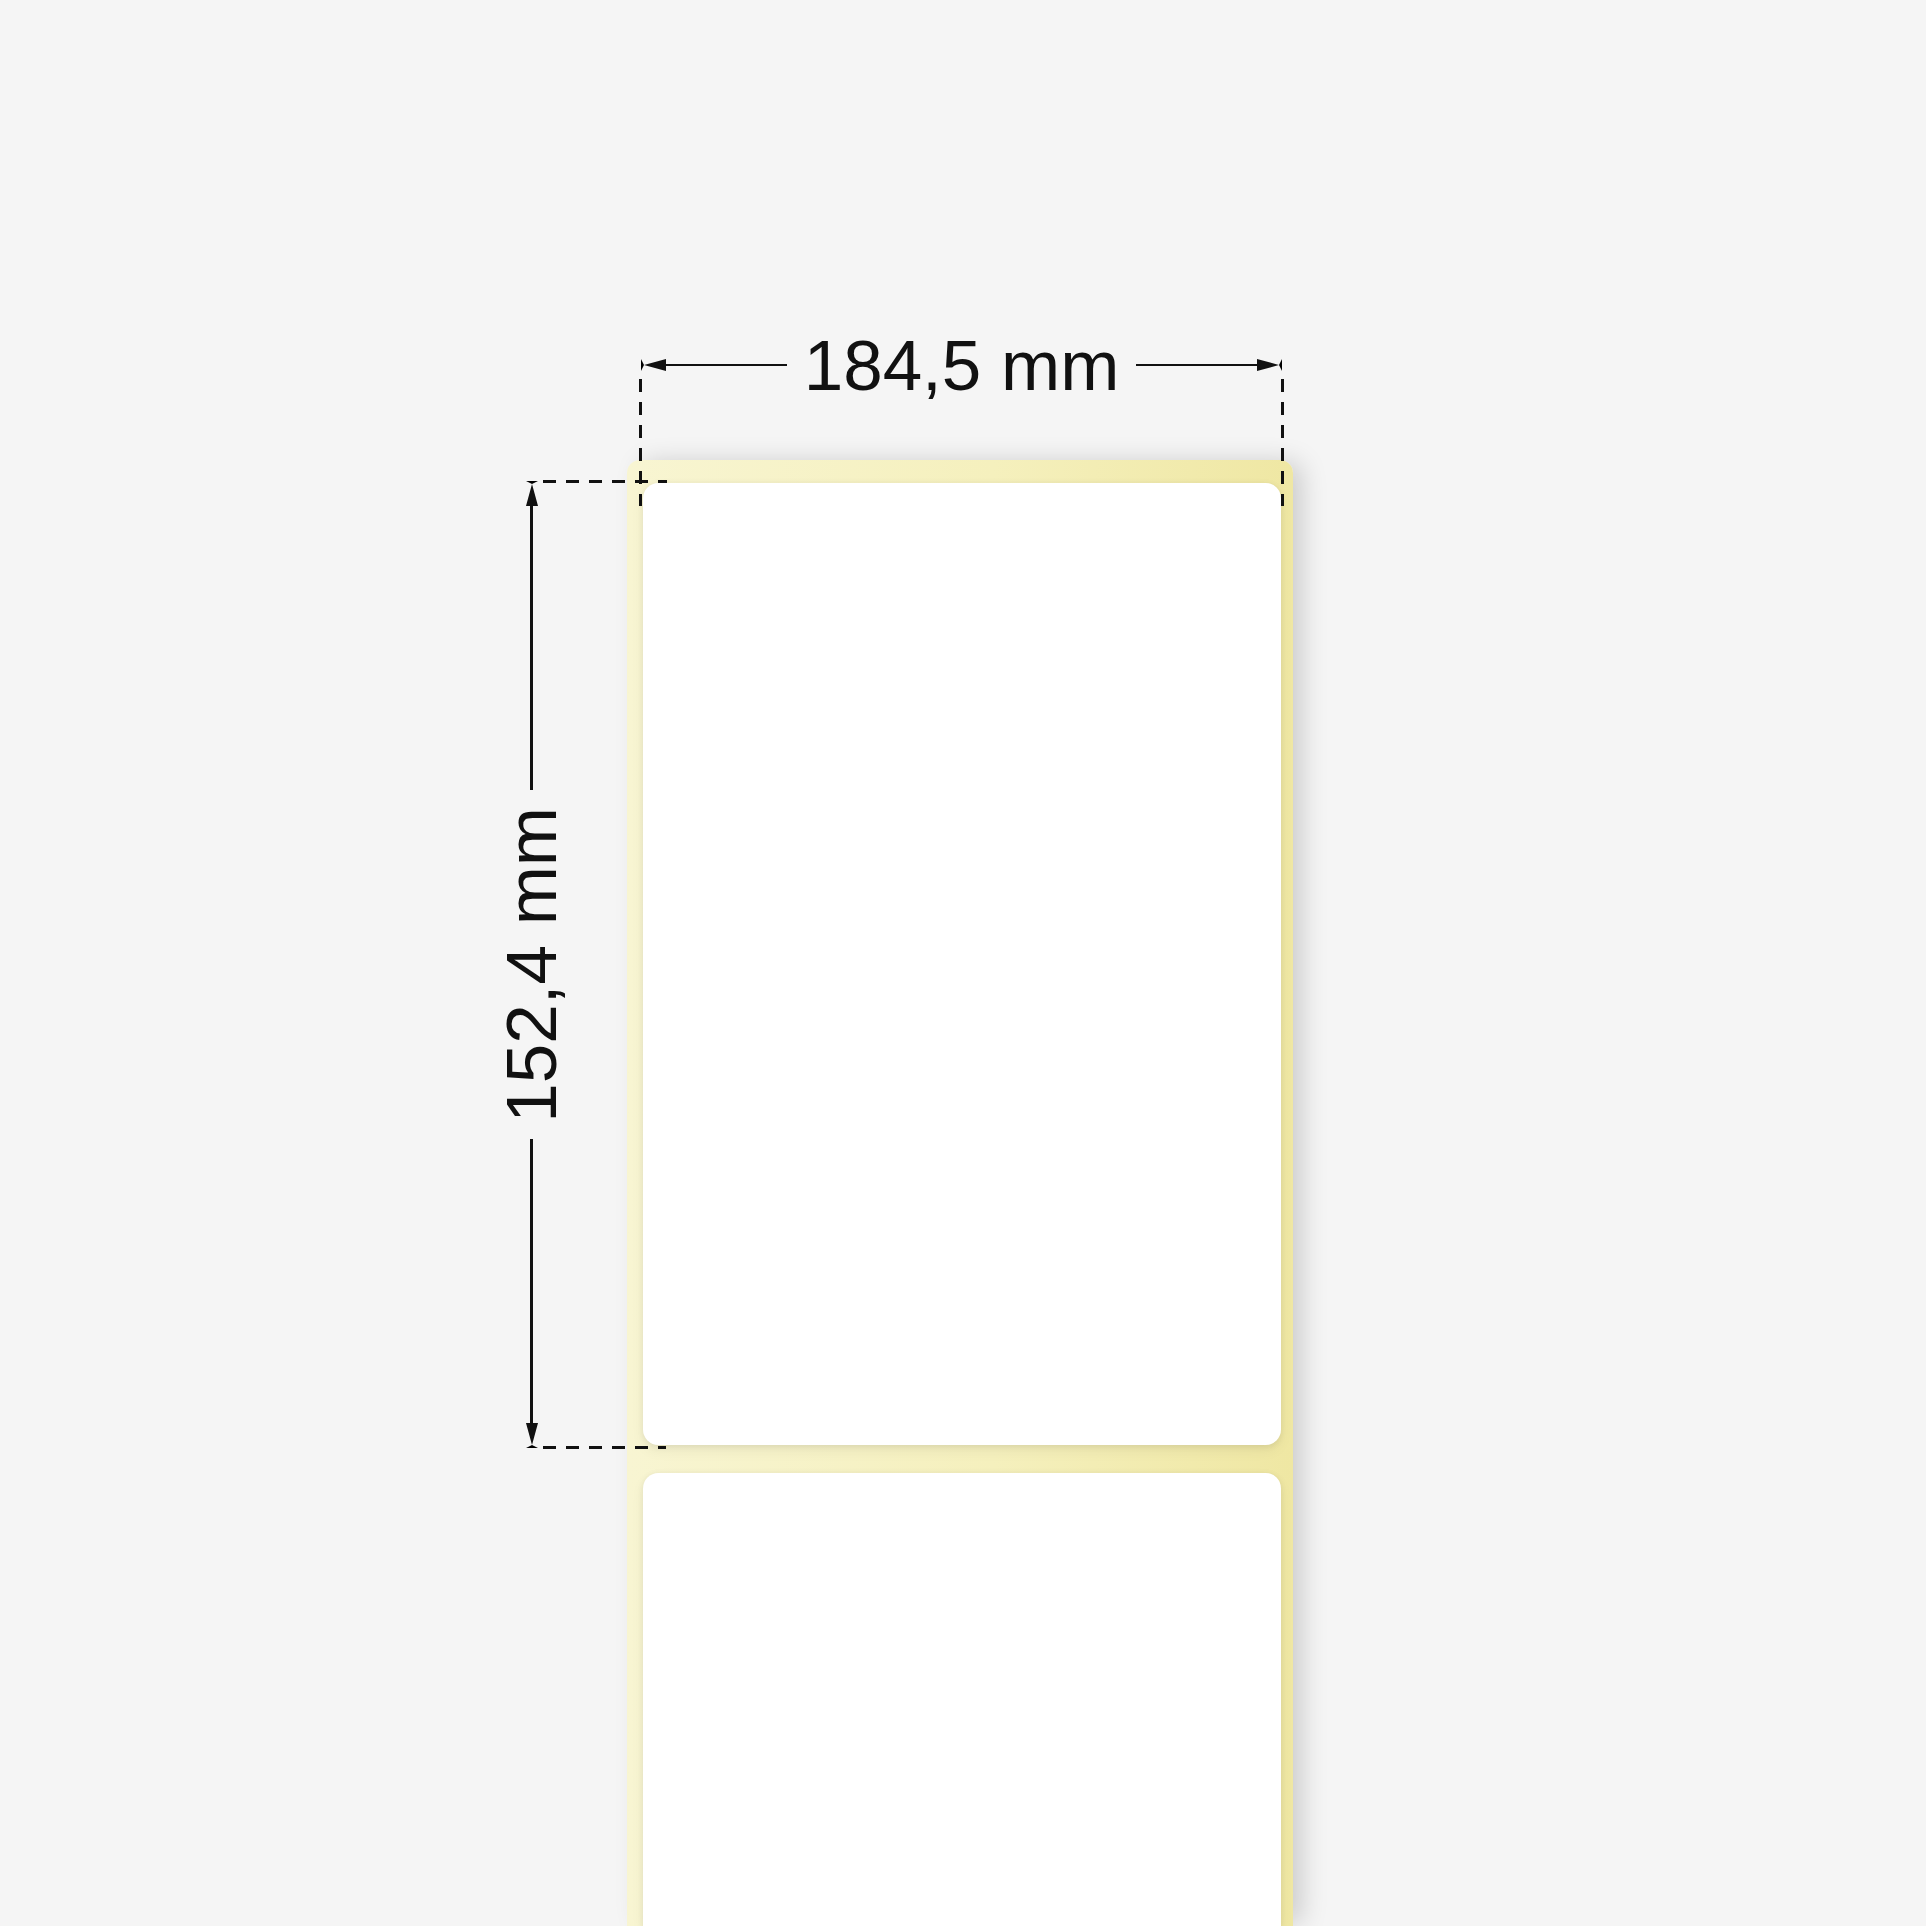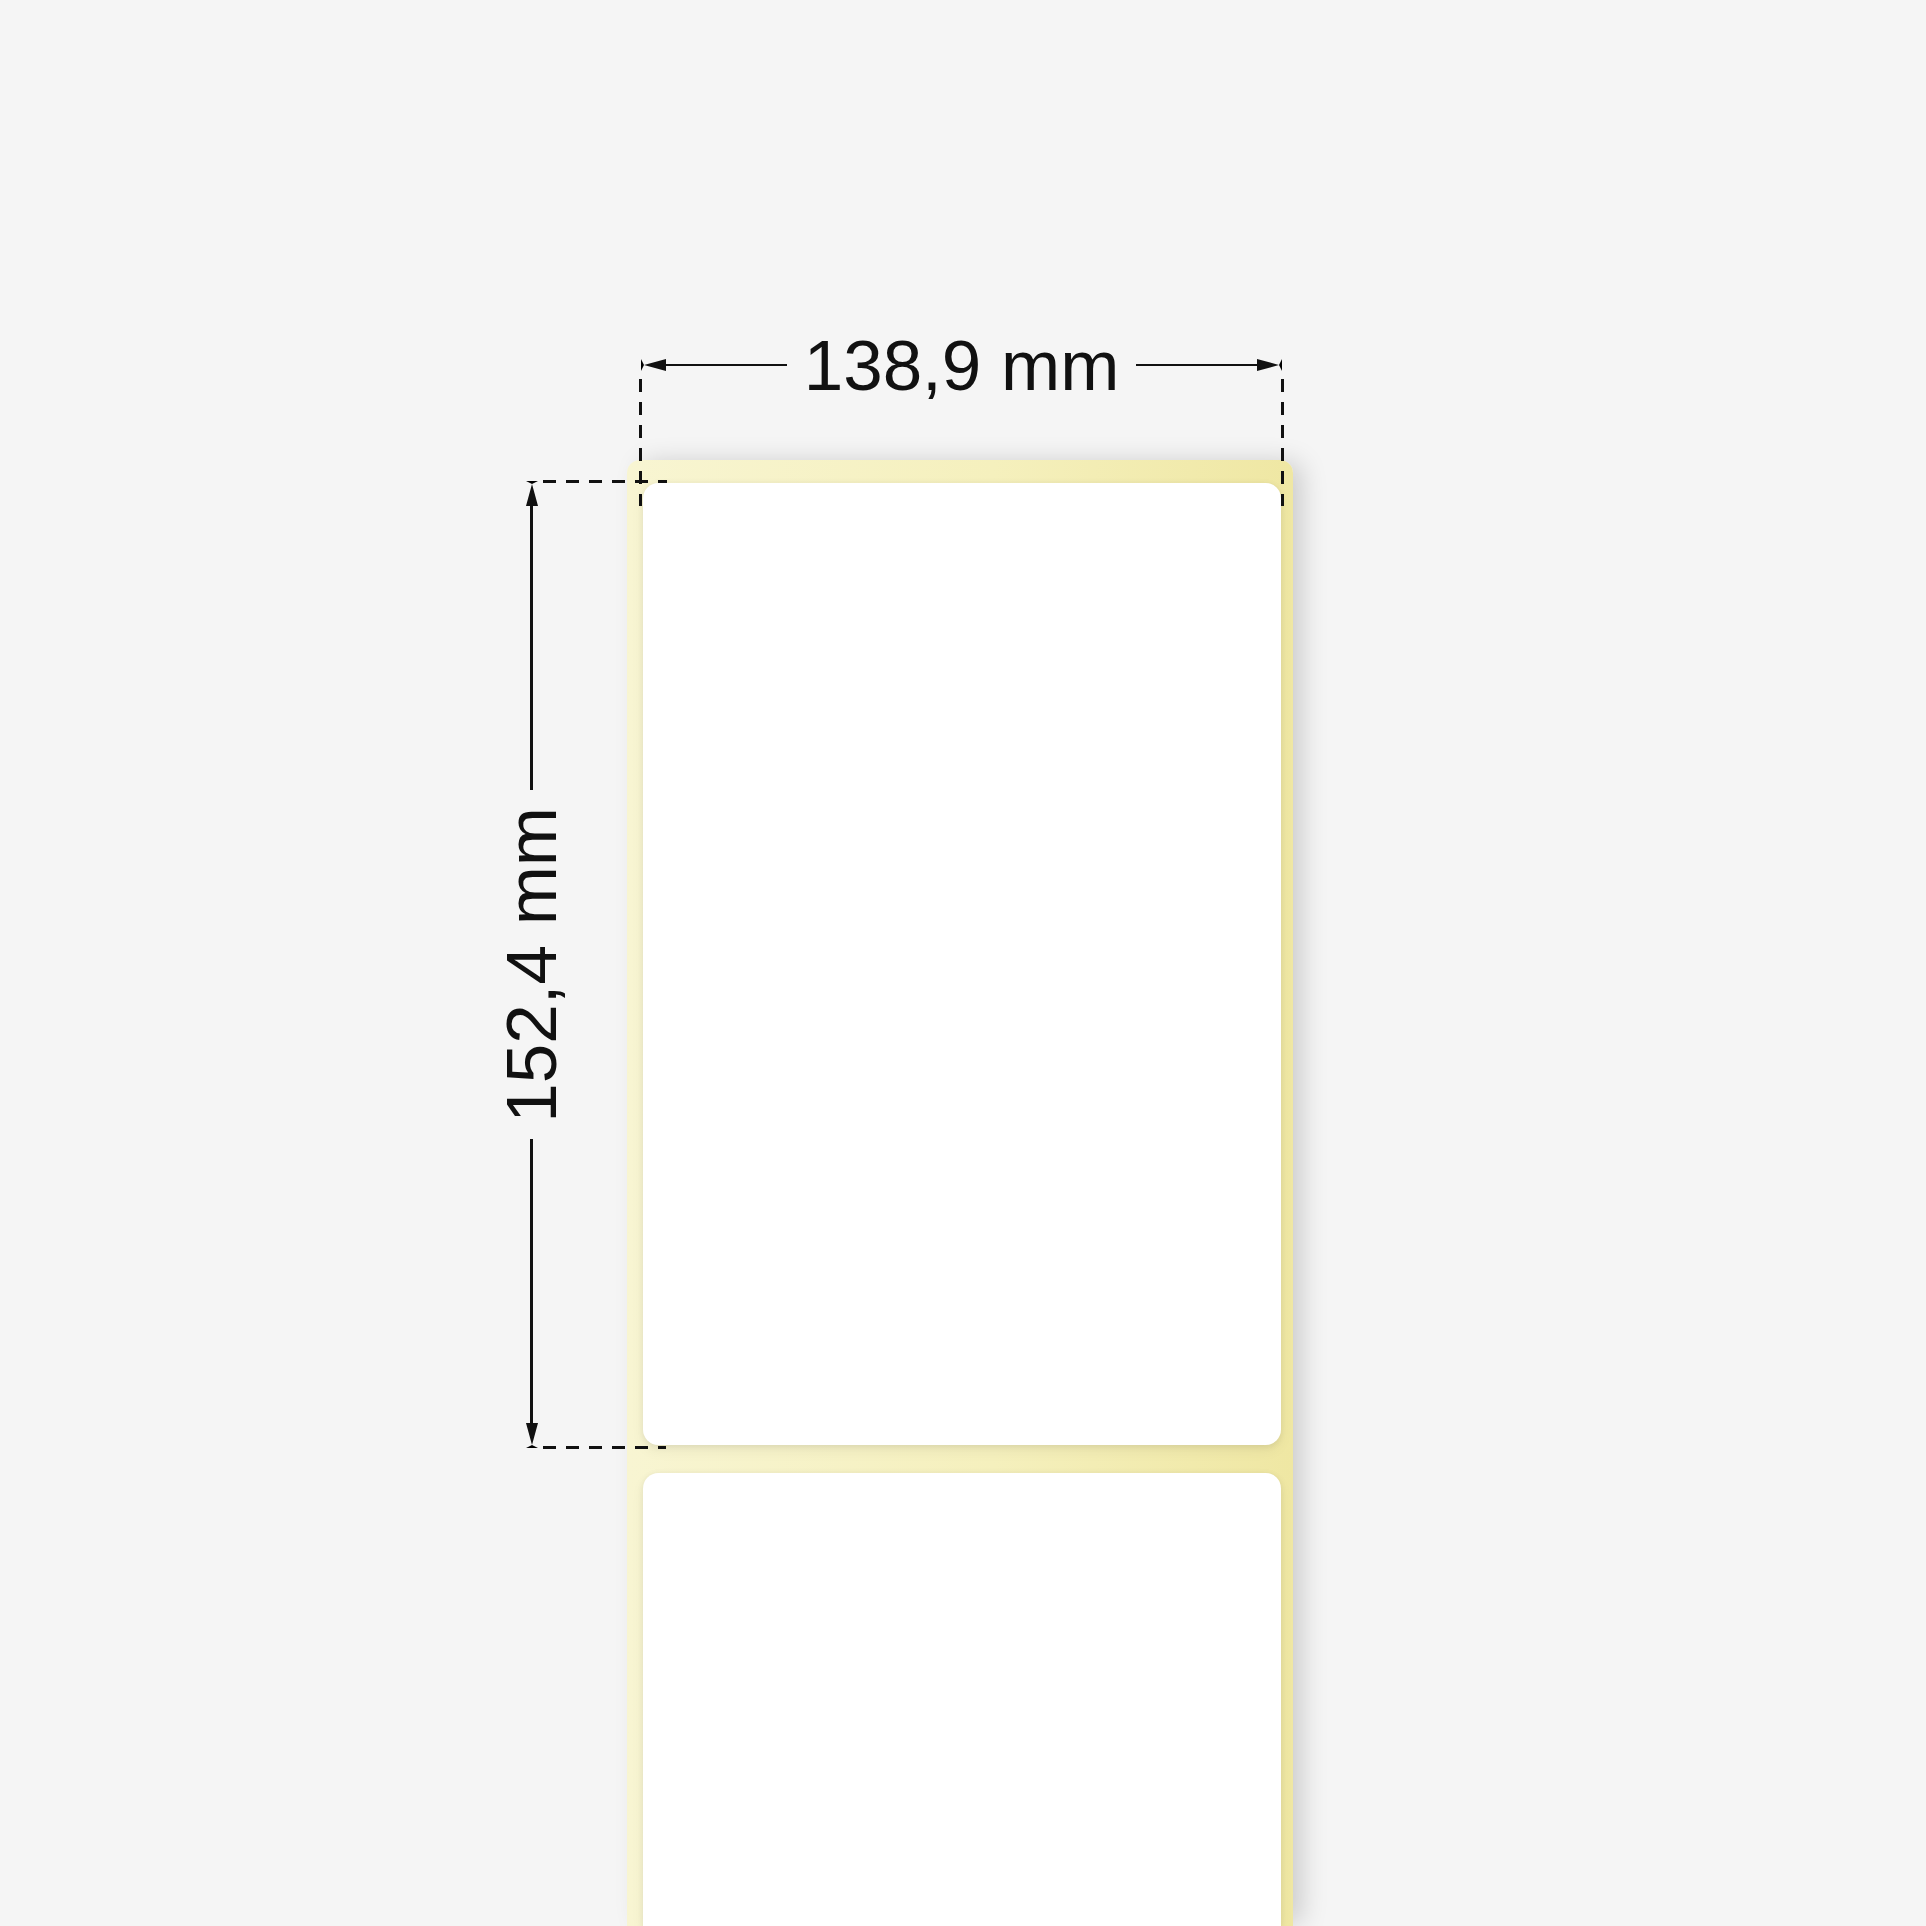--- a/index.html
+++ b/index.html
@@ -145,21 +145,21 @@
   <div class="die-cut-label label-2"></div>
 
   <div class="ext-v ext-left"></div>
   <div class="ext-v ext-right"></div>
   <div class="ext-h ext-top"></div>
   <div class="ext-h ext-bottom"></div>
 
   <div class="dim-h">
     <div class="arrow-w arrow-left"></div>
     <div class="shaft"></div>
-    <div class="dim-text">138,9 mm</div>
+    <div class="dim-text">184,5 mm</div>
     <div class="shaft"></div>
     <div class="arrow-w arrow-right"></div>
   </div>
 
   <div class="dim-v">
     <div class="arrow-w arrow-up"></div>
     <div class="shaft"></div>
     <div class="dim-text">152,4 mm</div>
     <div class="shaft"></div>
     <div class="arrow-w arrow-down"></div>

